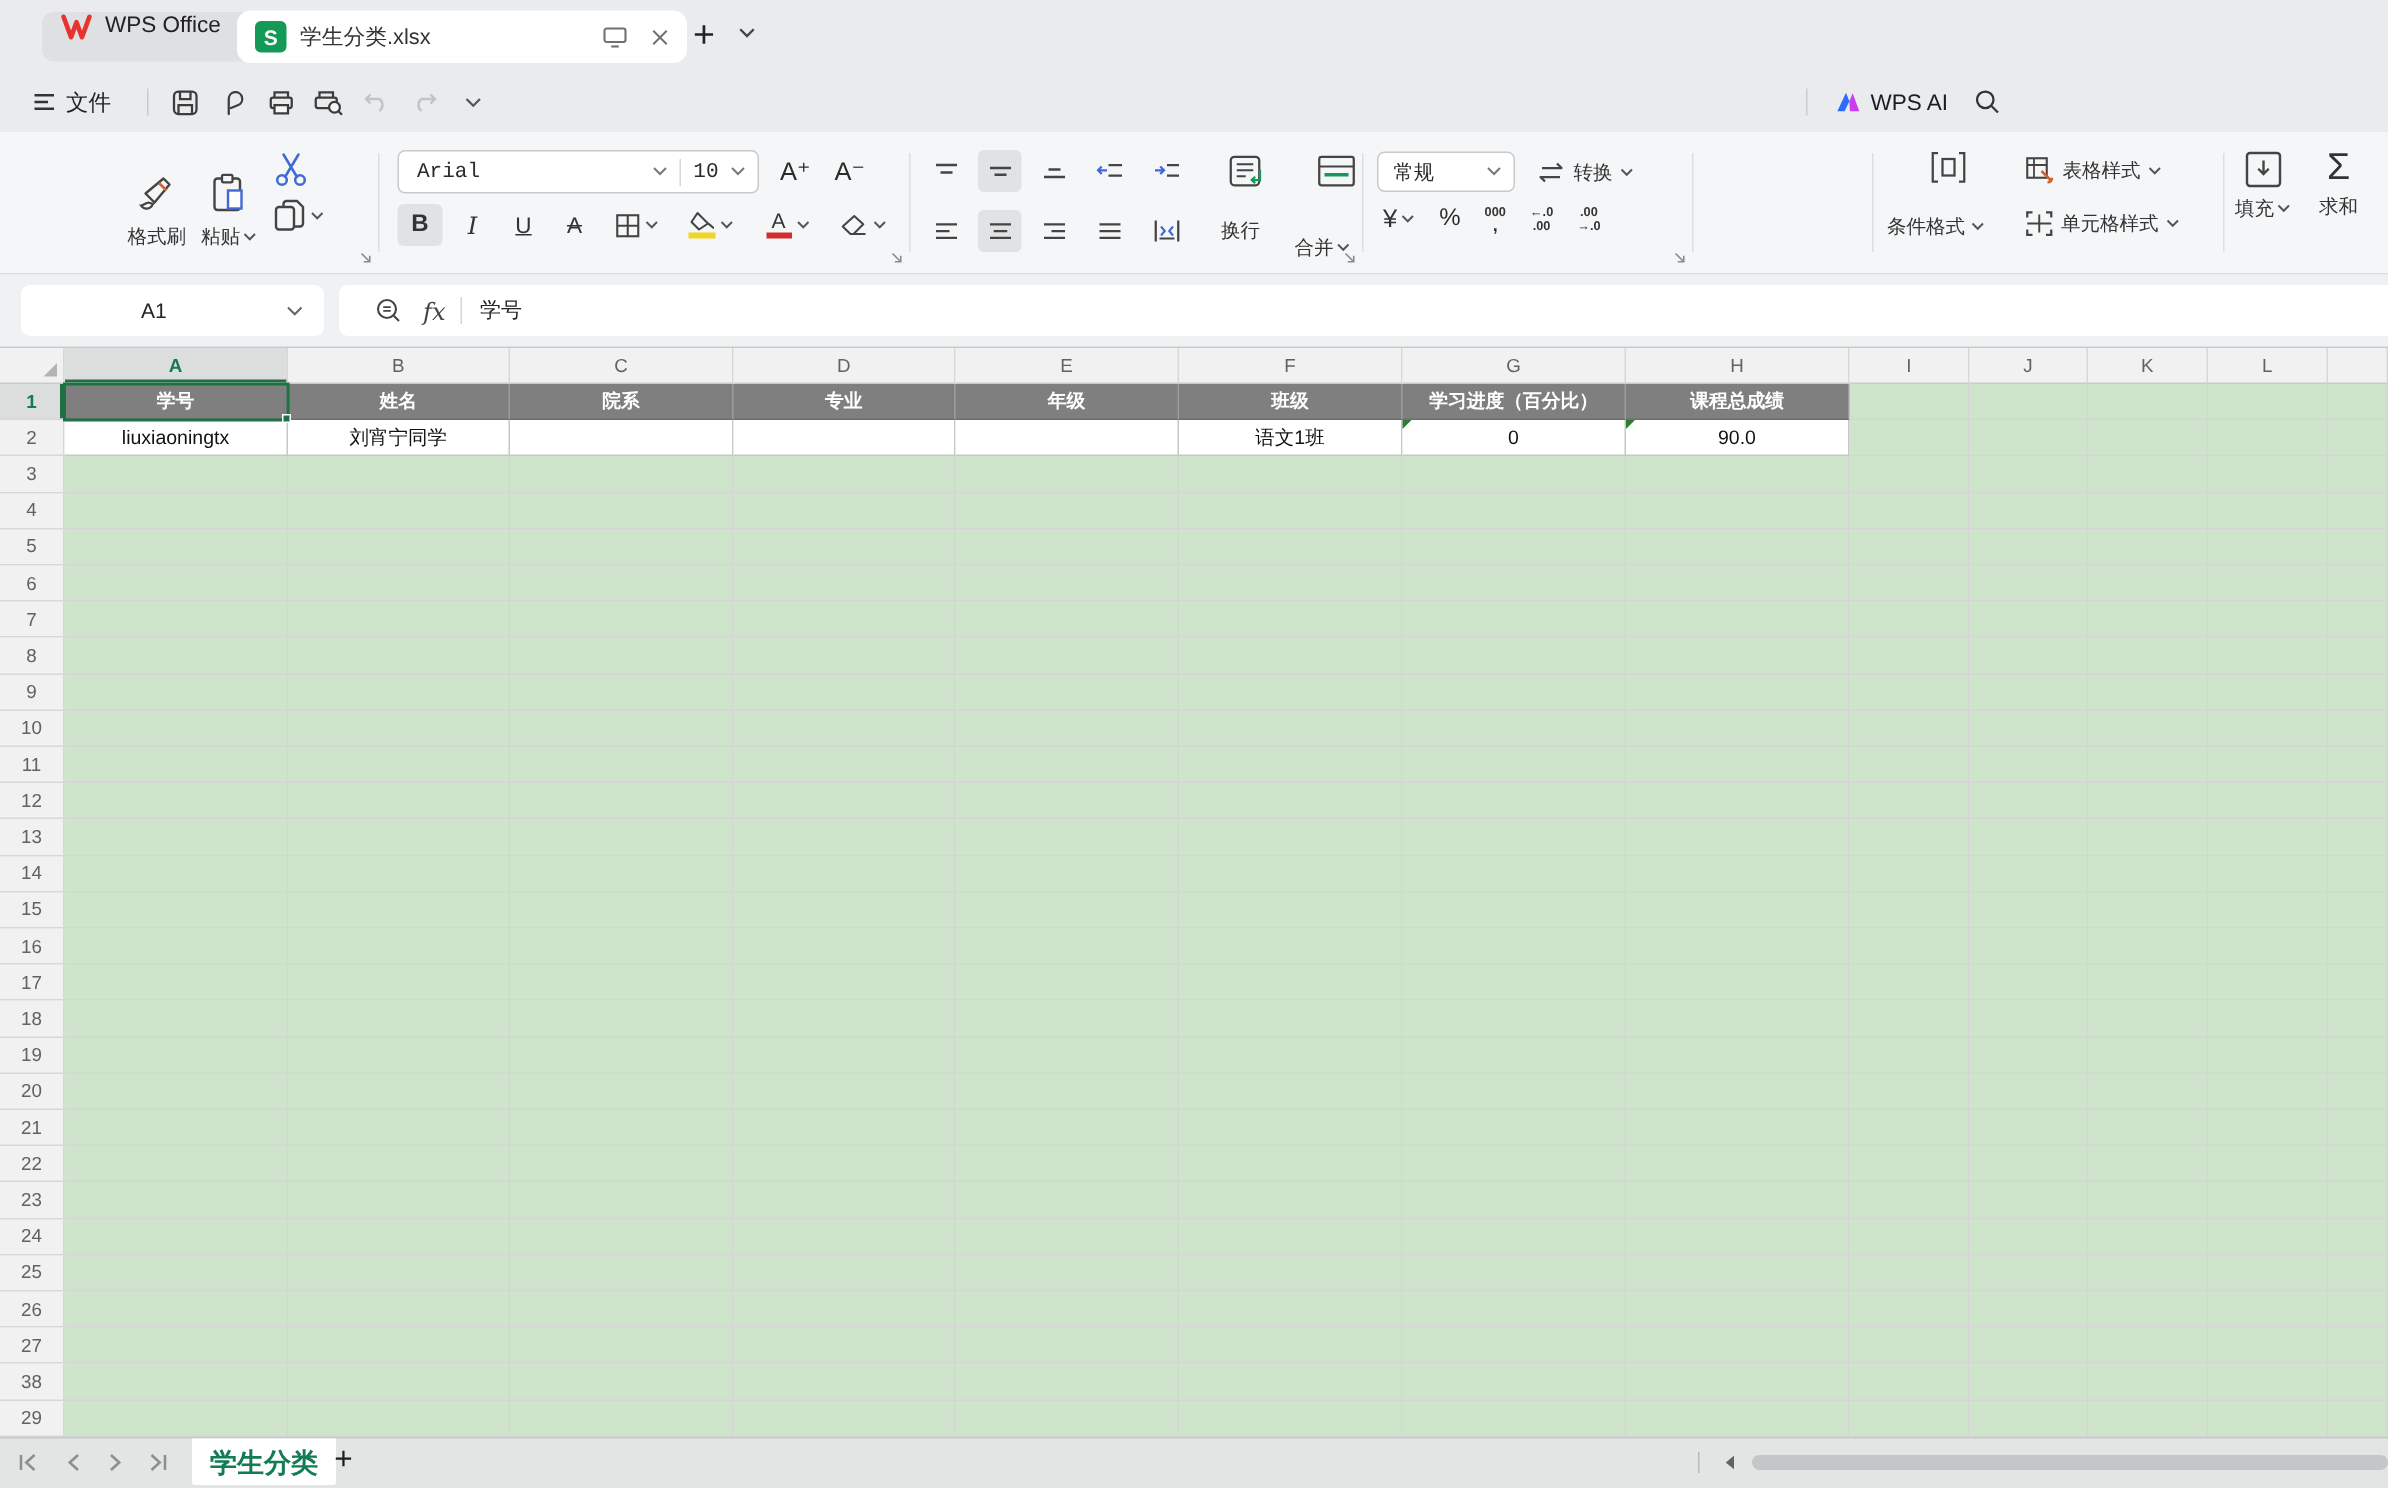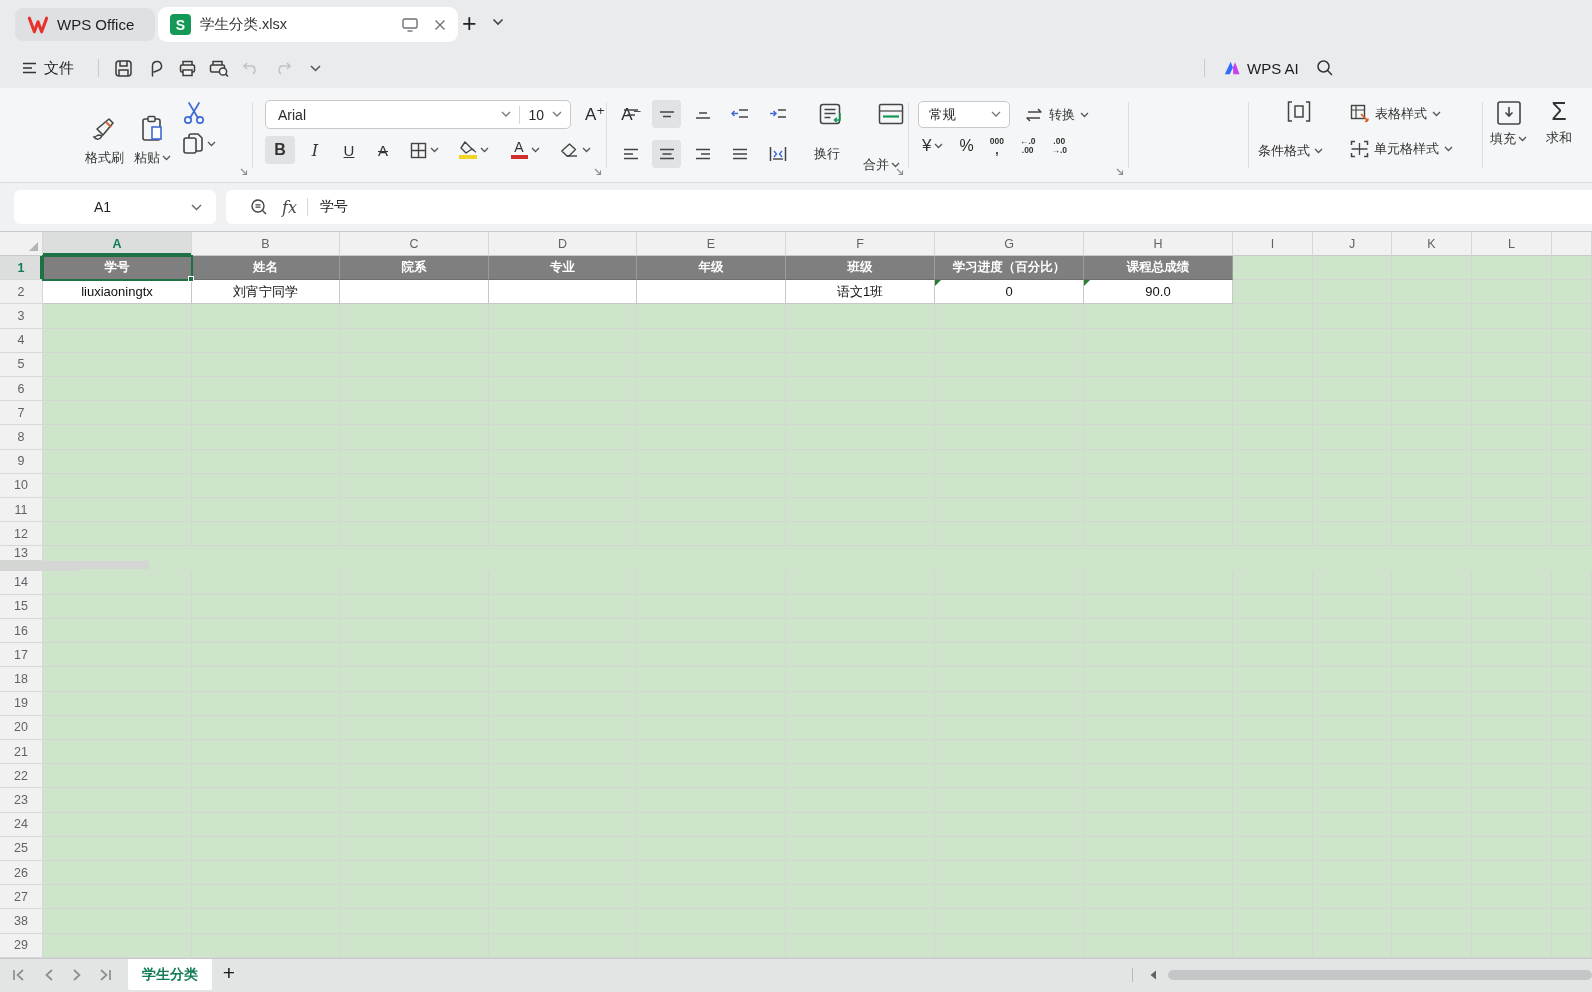--- a/index.html
+++ b/index.html
@@ -1,21 +1,21 @@
 <!DOCTYPE html>
 <html><head>
 <meta charset="utf-8">
 <style>
   * { margin:0; padding:0; box-sizing:border-box; }
   html,body { width:1592px; height:992px; overflow:hidden; }
   body { font-family:"Liberation Sans","DejaVu Sans",sans-serif; background:#e9ebed; position:relative; color:#2b2b2b; }
 
   
   #titlebar { position:absolute; left:0; top:0; width:1592px; height:48px; background:#e9ebed; }
-  #wps-chip { position:absolute; left:15px; top:8px; width:140px; height:33px; background:#dee0e3; border-radius:8px; display:flex; align-items:center; gap:8px; padding:0 12px; }
+  #wps-chip { position:absolute; left:28px; top:8px; width:140px; height:33px; background:#dee0e3; border-radius:8px; display:flex; gap:8px; padding:0 12px; }
   #wps-chip .name { font-size:15px; color:#222; }
   #doc-tab { position:absolute; left:158px; top:7px; width:300px; height:35px; background:#ffffff; border-radius:9px; display:flex; align-items:center; padding:0 12px; }
   #doc-tab .s-icon { width:21px; height:21px; background:#159957; border-radius:4px; color:#fff; font-weight:bold; font-size:14px; display:flex; align-items:center; justify-content:center; margin-right:9px; }
   #doc-tab .title { font-size:14.5px; color:#333; flex:1; }
   .tab-icon { color:#6d7175; display:flex; align-items:center; }
   #new-tab-btn { position:absolute; left:462px; top:10px; font-size:25px; color:#222; font-weight:300; line-height:26px; }
   #tab-list-chevron { position:absolute; left:492px; top:18px; }
 
   
   #menubar { position:absolute; left:0; top:48px; width:1592px; height:40px; background:#e9ebed; }
@@ -66,21 +66,21 @@
   .cell.green { background:#cfe5cb; }
   .cell.dark { background:#7f7f7f; color:#ffffff; font-weight:bold; border-right:1px solid #9b9b9b; border-bottom:1px solid #6e6e6e; font-size:12.5px; }
   .cell.white { background:#ffffff; border-right:1px solid #c5c8c5; border-bottom:1px solid #c5c8c5; }
   .err-tri { position:absolute; left:0; top:0; width:0; height:0; border-top:6px solid #2e7d32; border-right:6px solid transparent; }
   #sel-border { position:absolute; border:2px solid #1e7145; pointer-events:none; }
   #sel-handle { position:absolute; width:6px; height:6px; background:#1e7145; border:1px solid #ffffff; }
 
   
   #sheetbar { position:absolute; left:0; top:958px; width:1592px; height:34px; background:#e3e5e4; border-top:1px solid #c7c9c8; }
   .nav-btn { position:absolute; top:5px; width:22px; height:22px; display:flex; align-items:center; justify-content:center; }
-  #sheet-tab { position:absolute; left:128px; top:0; width:84px; height:31px; background:#ffffff; display:flex; align-items:center; justify-content:center; font-size:14px; font-weight:bold; color:#127c52; border-radius:0 0 2px 2px; }
+  #sheet-tab { position:absolute; left:128px; top:0; width:96px; height:31px; background:#ffffff; display:flex; align-items:center; justify-content:center; font-size:18px; font-weight:bold; color:#127c52; border-radius:0 0 2px 2px; }
   #add-sheet { position:absolute; left:216px; top:2px; font-size:21px; color:#1c1c1c; width:26px; text-align:center; }
   #hscroll-div { position:absolute; left:1132px; top:9px; width:1px; height:14px; background:#b8bab9; }
   #hscroll-thumb { position:absolute; left:1168px; top:11px; width:424px; height:10px; border-radius:5px; background:#c4c6c8; }
 
   svg { display:block; }
 </style>
 </head>
 <body>
 
 <div id="titlebar">
@@ -237,21 +237,21 @@
   </div>
   <div class="overflow-arrow" style="left:240px">
       <svg width="8" height="8" viewBox="0 0 8 8">
         <path d="M1 1 L6.5 6.5 M6.5 2.5 V6.5 H2.5" stroke="#8a8d90" stroke-width="1.1" fill="none"></path>
       </svg>
     </div>
   <div class="tb-div" style="left:252px"></div>
 
   <div class="tb-group" style="left:263px; width:340px;">
     <div style="position:absolute; left:2px; top:12px; display:flex; align-items:center;">
-      <div class="ctrl-box" style="width:306px; height:29px;">
+      <div class="ctrl-box" style="width:241px; height:29px;font-family:Liberation Mono, monospace;">
         <span style="flex:1; padding-left:12px; font-size:14px;">Arial</span>
         <span class="chev">
             <svg width="10" height="7" viewBox="0 0 10 7">
               <path d="M1 1 L5 5 L9 1" stroke="#777" stroke-width="1.3" fill="none"></path>
             </svg>
           </span>
         <span style="width:1px; height:18px; background:#d4d6d8; margin:0 8px;"></span>
         <span style="font-size:14px;">10</span>
         <span style="flex:0 0 26px; display:flex; justify-content:center;" class="chev">
             <svg width="10" height="7" viewBox="0 0 10 7">
@@ -767,21 +767,21 @@
         <div class="cell green" style="width: 149px;"></div>
         <div class="cell green" style="width: 149px;"></div>
         <div class="cell green" style="width: 149px;"></div>
         <div class="cell green" style="width: 149px;"></div>
         <div class="cell green" style="width: 80px;"></div>
         <div class="cell green" style="width: 79px;"></div>
         <div class="cell green" style="width: 80px;"></div>
         <div class="cell green" style="width: 80px;"></div>
         <div class="cell green" style="width: 40px;"></div>
       </div>
-      <div class="grow" style="top: 314.4px; height: 24.2px; flex-direction: column;">
+      <div class="grow" style="top: 314.4px; height: 24.2px;">
         <div class="rowhead">13</div>
         <div class="cell green" style="width: 149px;"></div>
         <div class="cell green" style="width: 148px;"></div>
         <div class="cell green" style="width: 149px;"></div>
         <div class="cell green" style="width: 148px;"></div>
         <div class="cell green" style="width: 149px;"></div>
         <div class="cell green" style="width: 149px;"></div>
         <div class="cell green" style="width: 149px;"></div>
         <div class="cell green" style="width: 149px;"></div>
         <div class="cell green" style="width: 80px;"></div>

